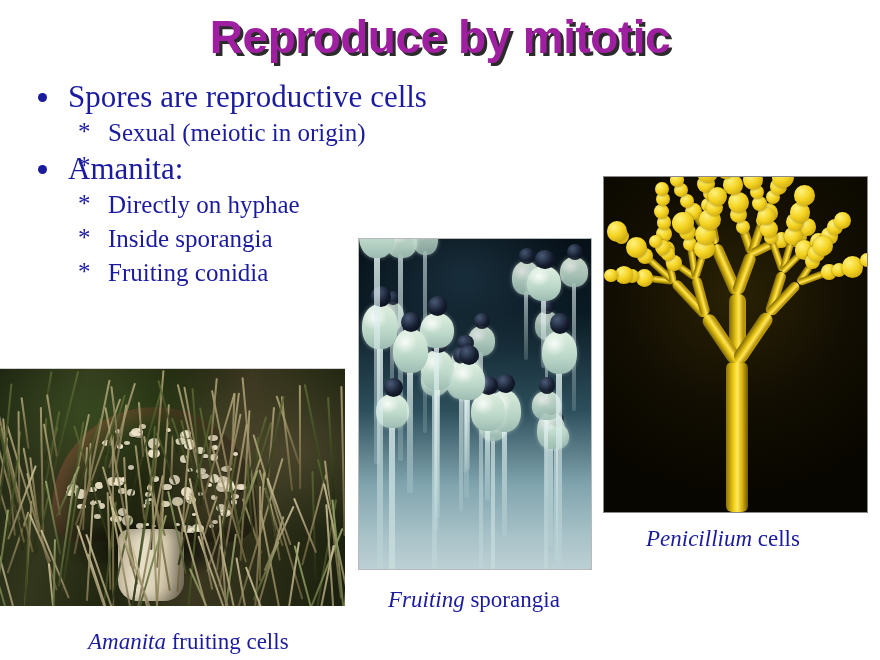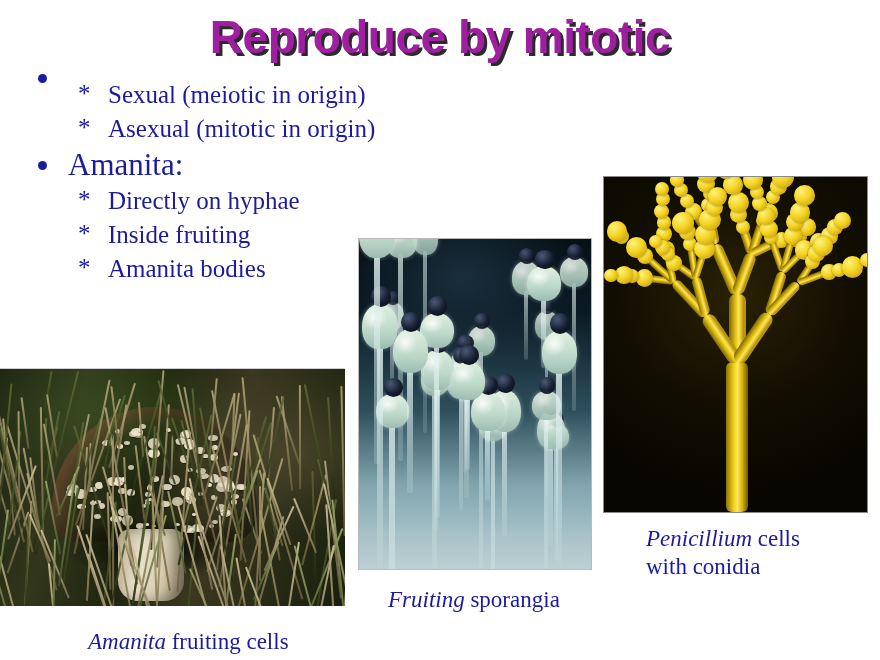--- a/index.html
+++ b/index.html
@@ -216,50 +216,50 @@
 </style>
 </head>
 <body>
 
 <div id="slide-title">Reproduce by mitotic</div>
 
 <div id="bullet-block">
 
   <div class="lvl1">
     <span class="dot"></span>
+    <span>Spores are reproductive cells</span>
   </div>
 
   <div class="lvl2">
     <span class="star">*</span>
     <span>Sexual (meiotic in origin)</span>
   </div>
 
   <div class="lvl2">
     <span class="star">*</span>
-    <span>Asexual (mitotic in origin)</span>
   </div>
 
   <div class="lvl1">
     <span class="dot"></span>
     <span>Amanita:</span>
   </div>
 
   <div class="lvl2">
     <span class="star">*</span>
     <span>Directly on hyphae</span>
   </div>
 
   <div class="lvl2">
     <span class="star">*</span>
-    <span>Inside fruiting</span>
+    <span>Inside sporangia</span>
   </div>
 
   <div class="lvl2">
     <span class="star">*</span>
-    <span>Amanita bodies</span>
+    <span>Fruiting conidia</span>
   </div>
 
 </div>
 
 <div class="photo" id="img-amanita">
   <div id="amanita-shadow"></div>
   <div id="amanita-cap">
       <div class="wart" style="left: 35.7566px; top: 79.5913px; width: 9.41351px; height: 5.53633px; opacity: 0.933205;"></div>
       <div class="wart" style="left: 119.984px; top: 89.913px; width: 10.533px; height: 8.61245px; opacity: 0.750726;"></div>
       <div class="wart" style="left: 122.792px; top: 115.757px; width: 4.95912px; height: 3.34371px; opacity: 0.857534;"></div>
@@ -696,13 +696,13 @@
     <div class="conidium" style="left: 217.487px; top: 87.1942px; width: 15.3681px; height: 15.3681px;"></div>
     <div class="conidium" style="left: 228.248px; top: 86.0705px; width: 14.039px; height: 14.039px;"></div>
     <div class="conidium" style="left: 237.745px; top: 79.4084px; width: 21.4391px; height: 21.4391px;"></div>
     <div class="conidium" style="left: 256.366px; top: 76.1346px; width: 14.3184px; height: 14.3184px;"></div>
   </div>
 
 <div class="caption" id="cap-amanita"><i>Amanita</i><span> fruiting cells</span></div>
 
 <div class="caption" id="cap-pilobolus"><i>Fruiting</i><span> sporangia</span></div>
 
-<div class="caption" id="cap-penicillium"><i>Penicillium</i><span> cells</span><br><span>with conidia</span></div>
+<div class="caption" id="cap-penicillium"><i>Penicillium</i><span> cells</span><br></div>
 
 </body></html>

